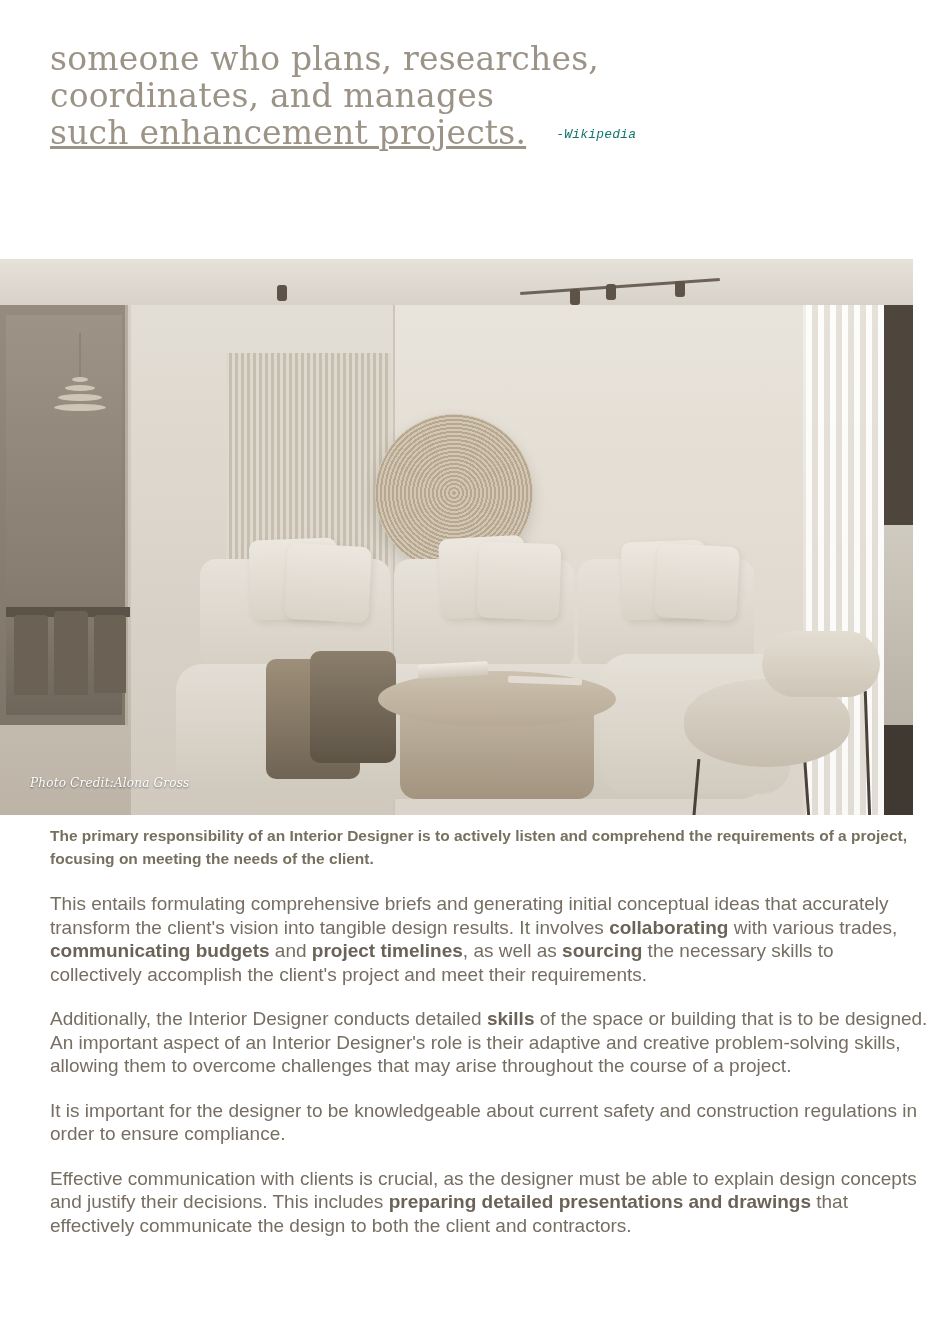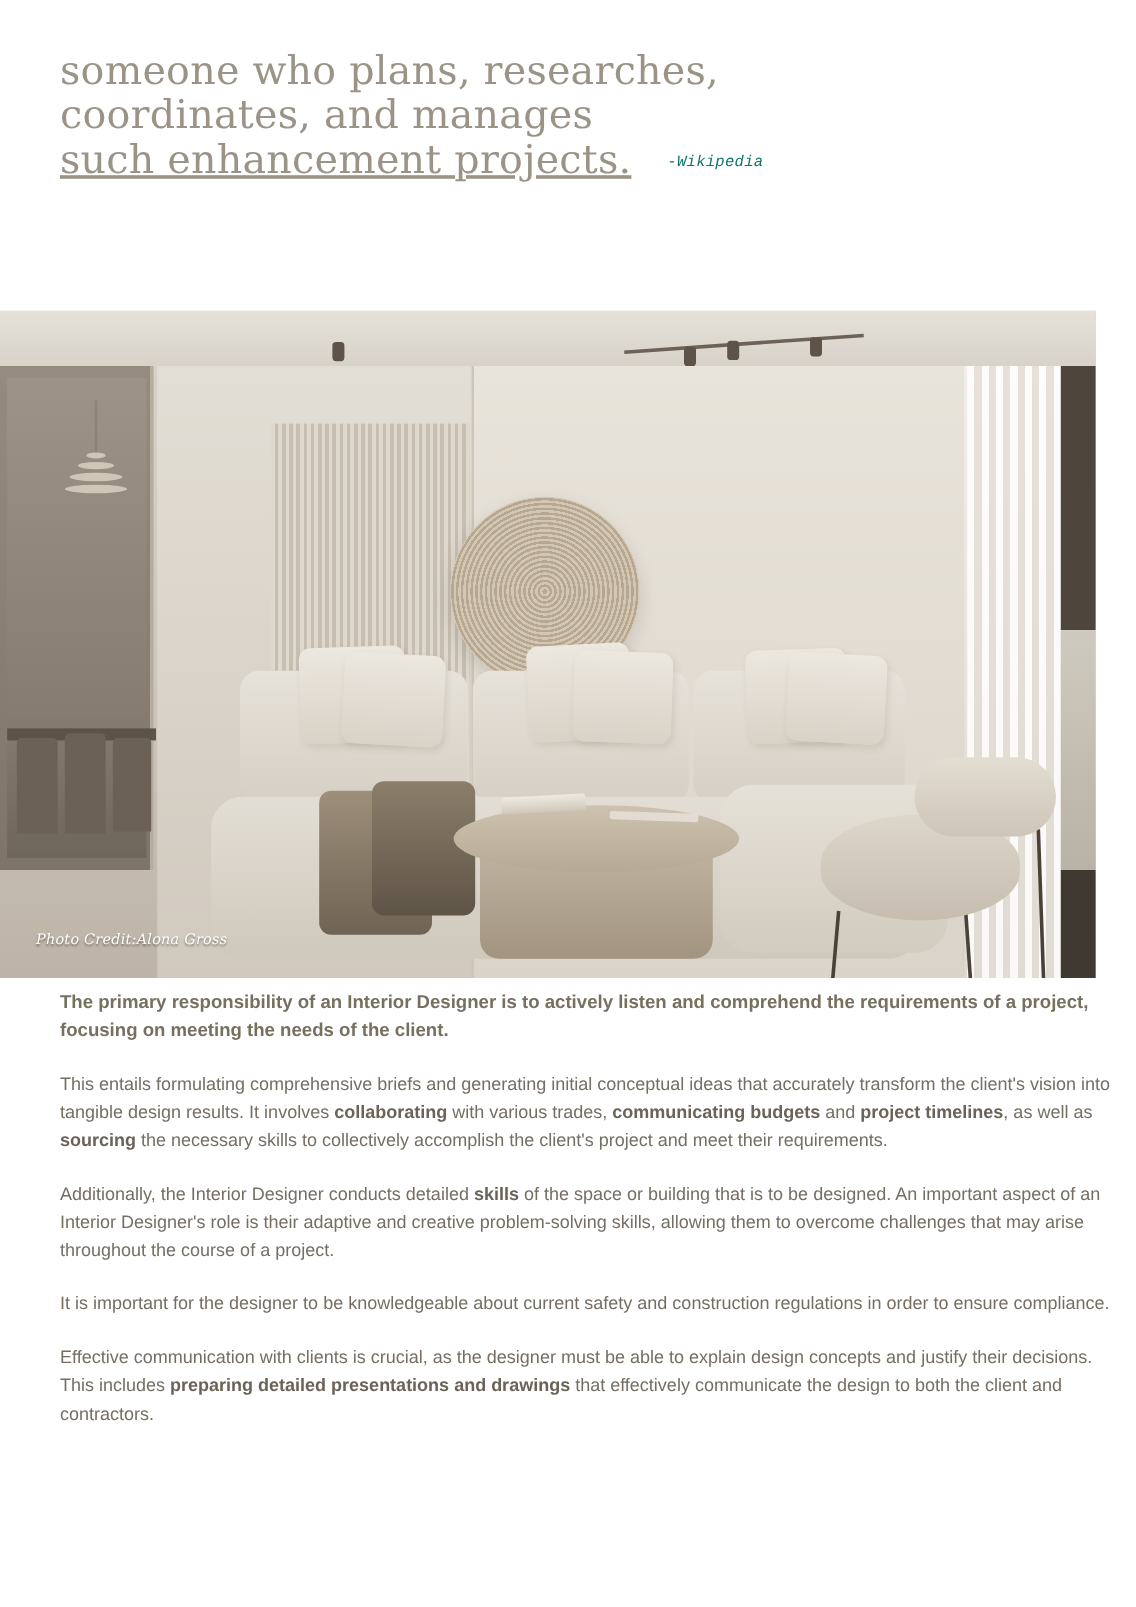--- a/index.html
+++ b/index.html
@@ -259,21 +259,21 @@
   }
   .lede {
     font-size: 15.5px;
     font-weight: bold;
     line-height: 23px;
     color: #77705f;
     margin-bottom: 22px;
     margin-top: 12px;
   }
   .para {
-    font-size: 15px;
+    font-size: 19px;
     line-height: 23.5px;
     margin-bottom: 21px;
     color: #766e62;
   }
   .para b { font-weight: bold; color: #6b6357; }
 </style>
 </head>
 <body>
 
 <div class="quote-block">

